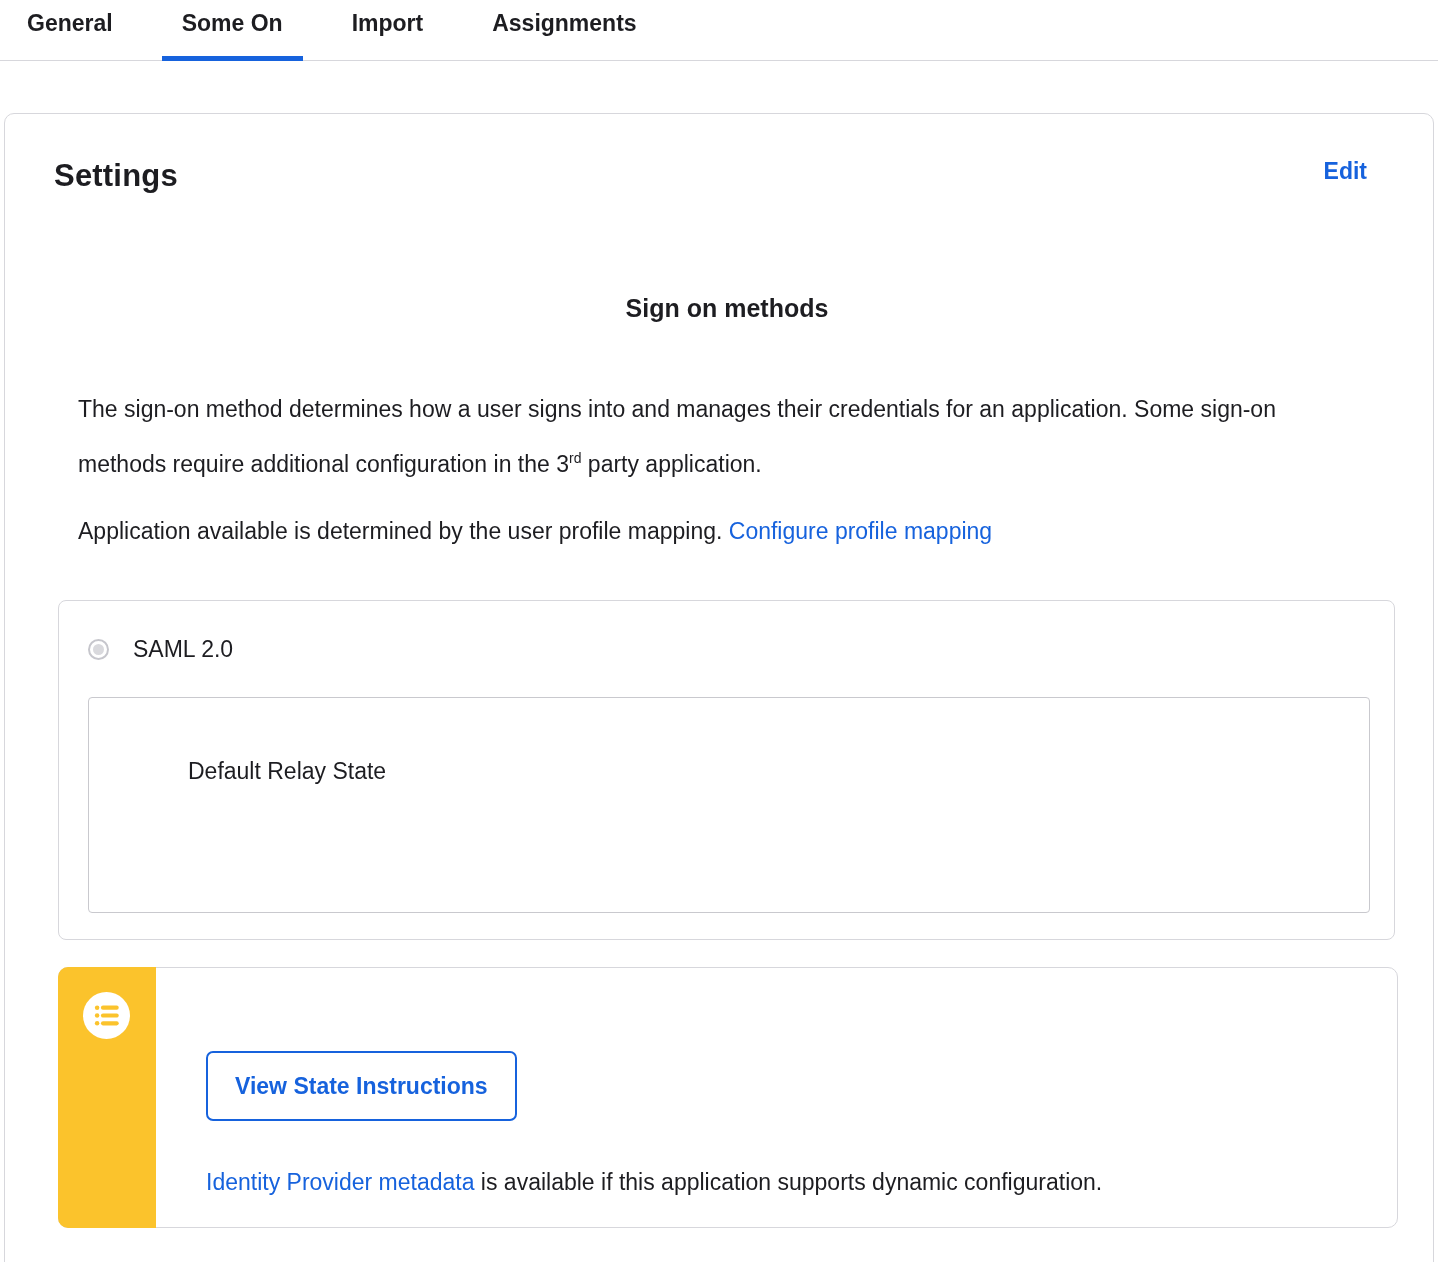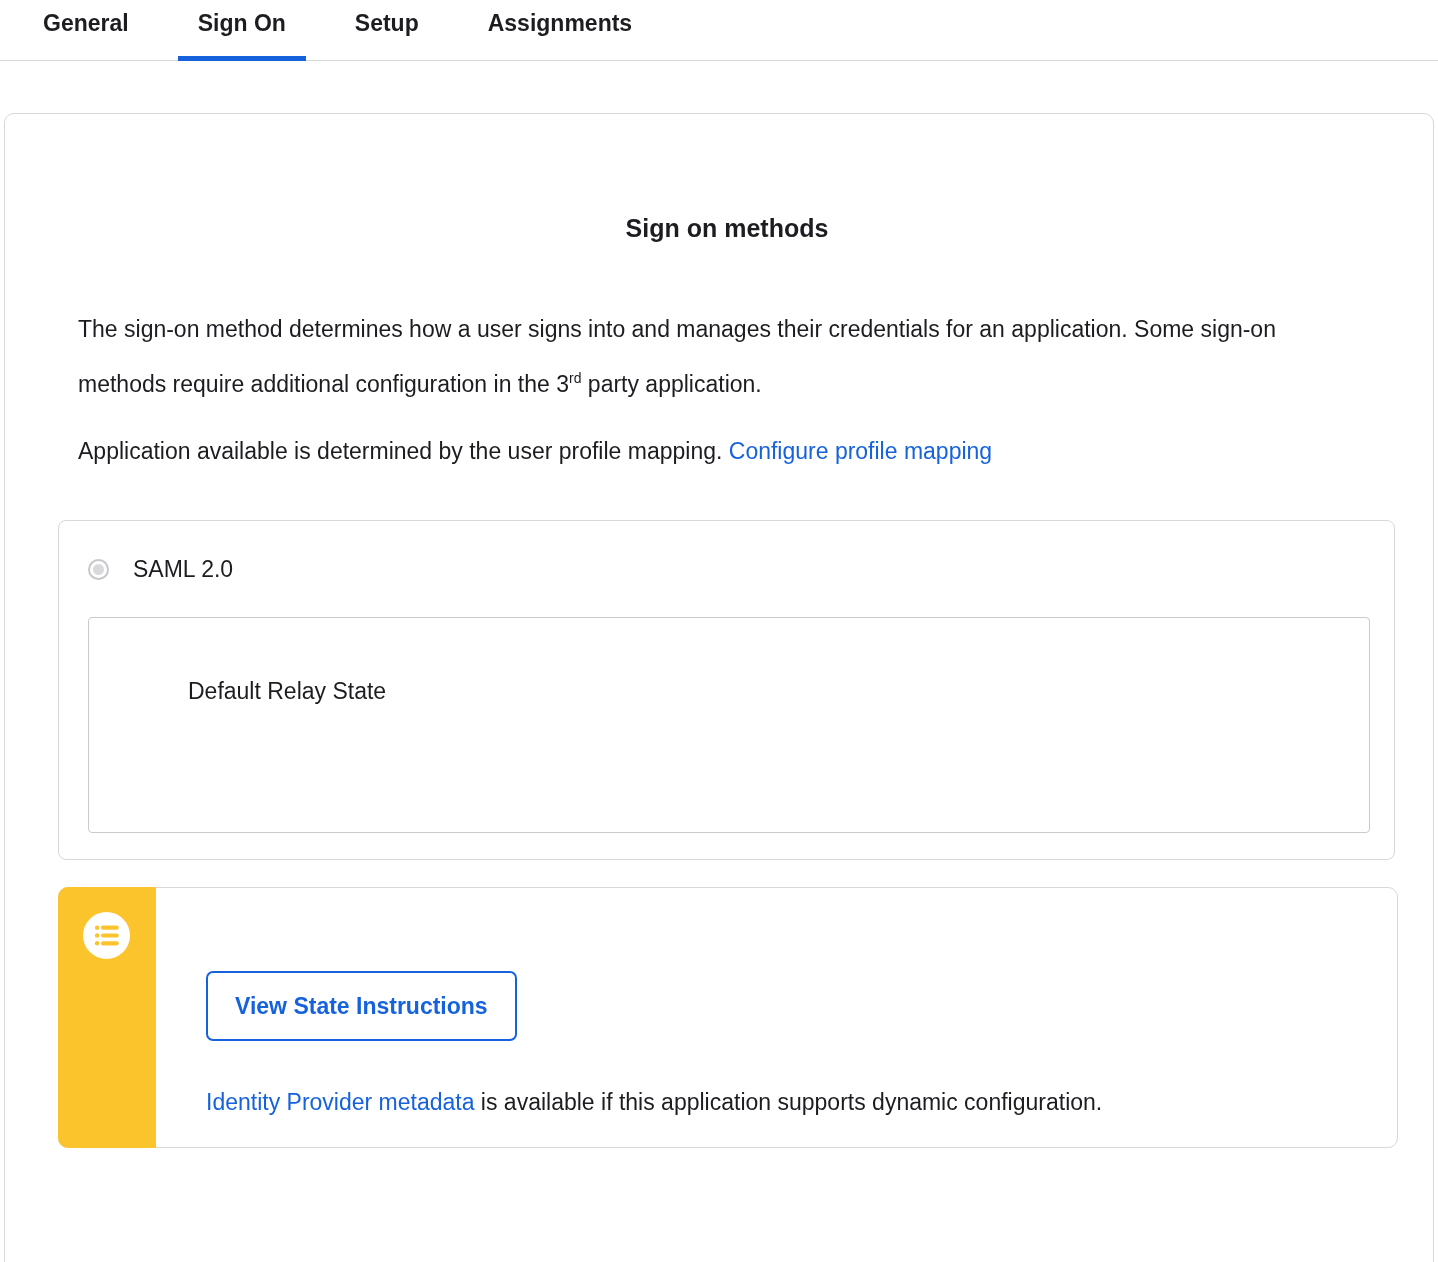--- a/index.html
+++ b/index.html
@@ -7,21 +7,21 @@
   body {
     width: 1438px; height: 1262px; overflow: hidden;
     font-family: "Liberation Sans", sans-serif;
     color: #1d1d21;
     -webkit-font-smoothing: antialiased;
   }
 
   
   .tabbar {
     display: flex; align-items: flex-start;
-    height: 61px; padding-left: 23px;
+    height: 61px; padding-left: 7px;
     border-bottom: 1px solid #d7d7dc;
     column-gap: 29px;
   }
   .tab {
     position: relative; height: 60px;
     padding: 10px 20px 0 20px;
     font-size: 23px; font-weight: bold; color: #1d1d21;
     cursor: pointer; white-space: nowrap;
   }
   .tab.active::after {
@@ -122,27 +122,31 @@
     font-size: 23px; font-weight: bold; color: #1662dd;
     cursor: pointer;
   }
   .metadata-line { margin-top: 47px; font-size: 23px; line-height: 28px; }
 </style>
 </head>
 <body>
 
 <div class="tabbar">
   <div class="tab">General</div>
-  <div class="tab active">Sign On</div>
-  <div class="tab">Setup</div>
+  <div class="tab active">Some On</div>
+  <div class="tab">Import</div>
   <div class="tab">Assignments</div>
 </div>
 
 <div class="card">
 
+  <div class="card-header">
+    <div class="card-title">Settings</div>
+    <a class="edit-link">Edit</a>
+  </div>
 
   <div class="section">
 
     <h2 class="section-heading">Sign on methods</h2>
 
     <p class="para"><span>The sign-on method determines how a user signs into and manages their credentials for an application. Some sign-on methods require additional configuration in the 3</span><sup>rd</sup><span> party application.</span></p>
 
     <p class="para second"><span>Application available is determined by the user profile mapping.</span>
       <a class="text-link">Configure profile mapping</a></p>
 

